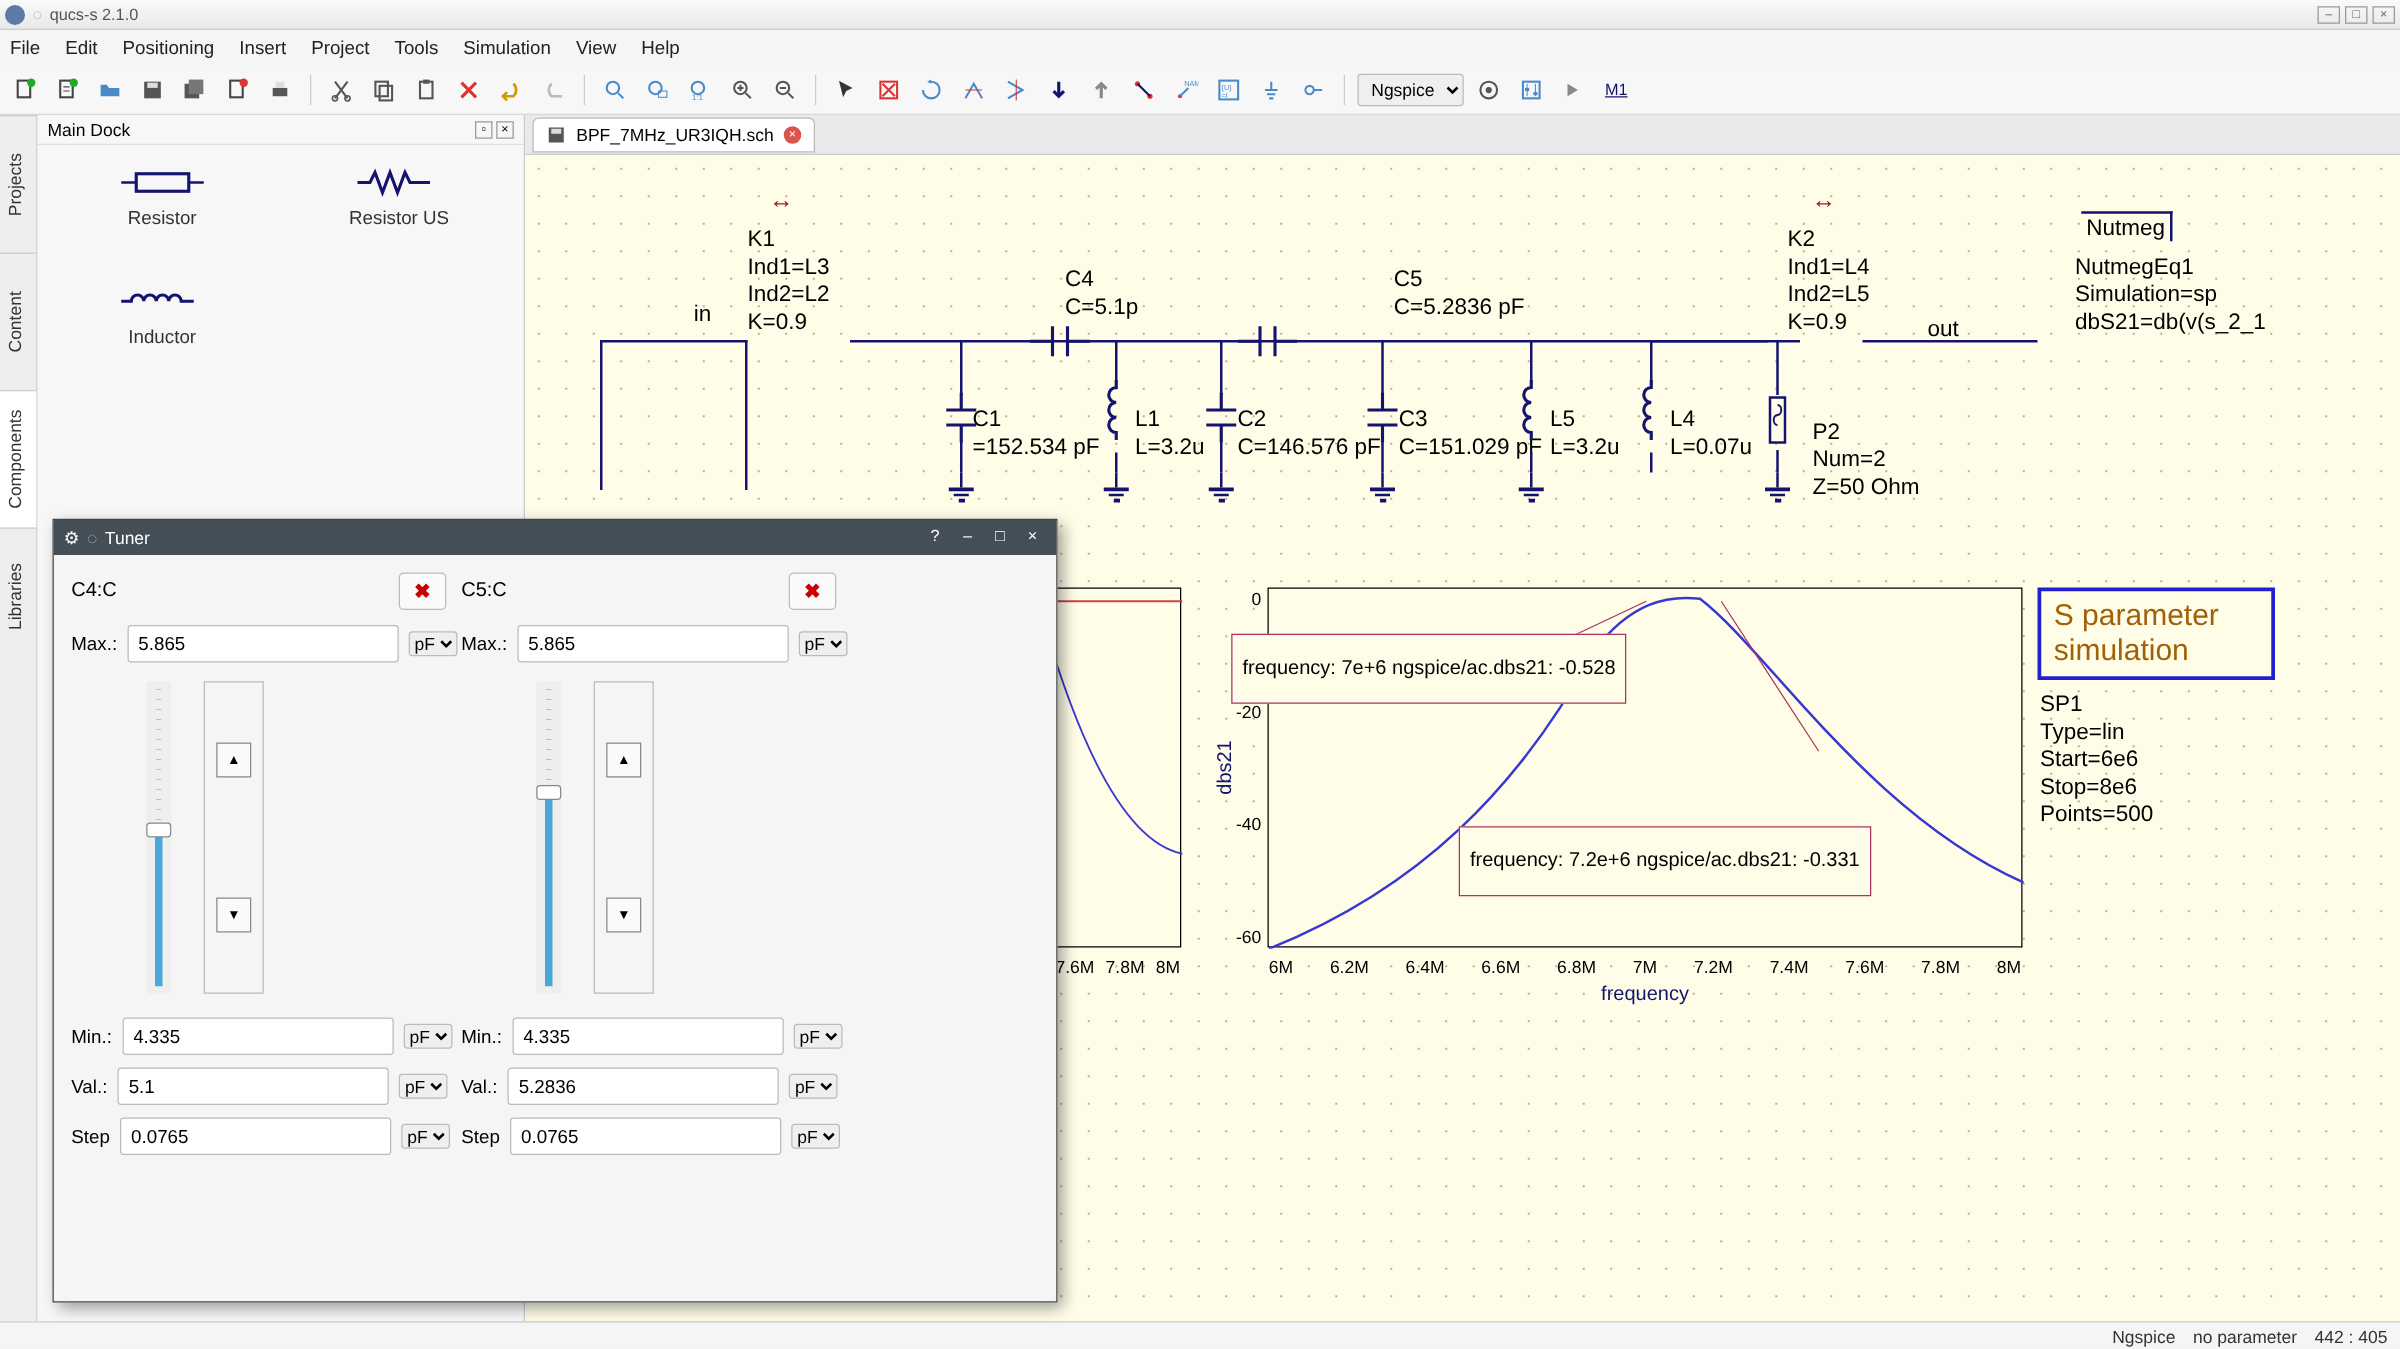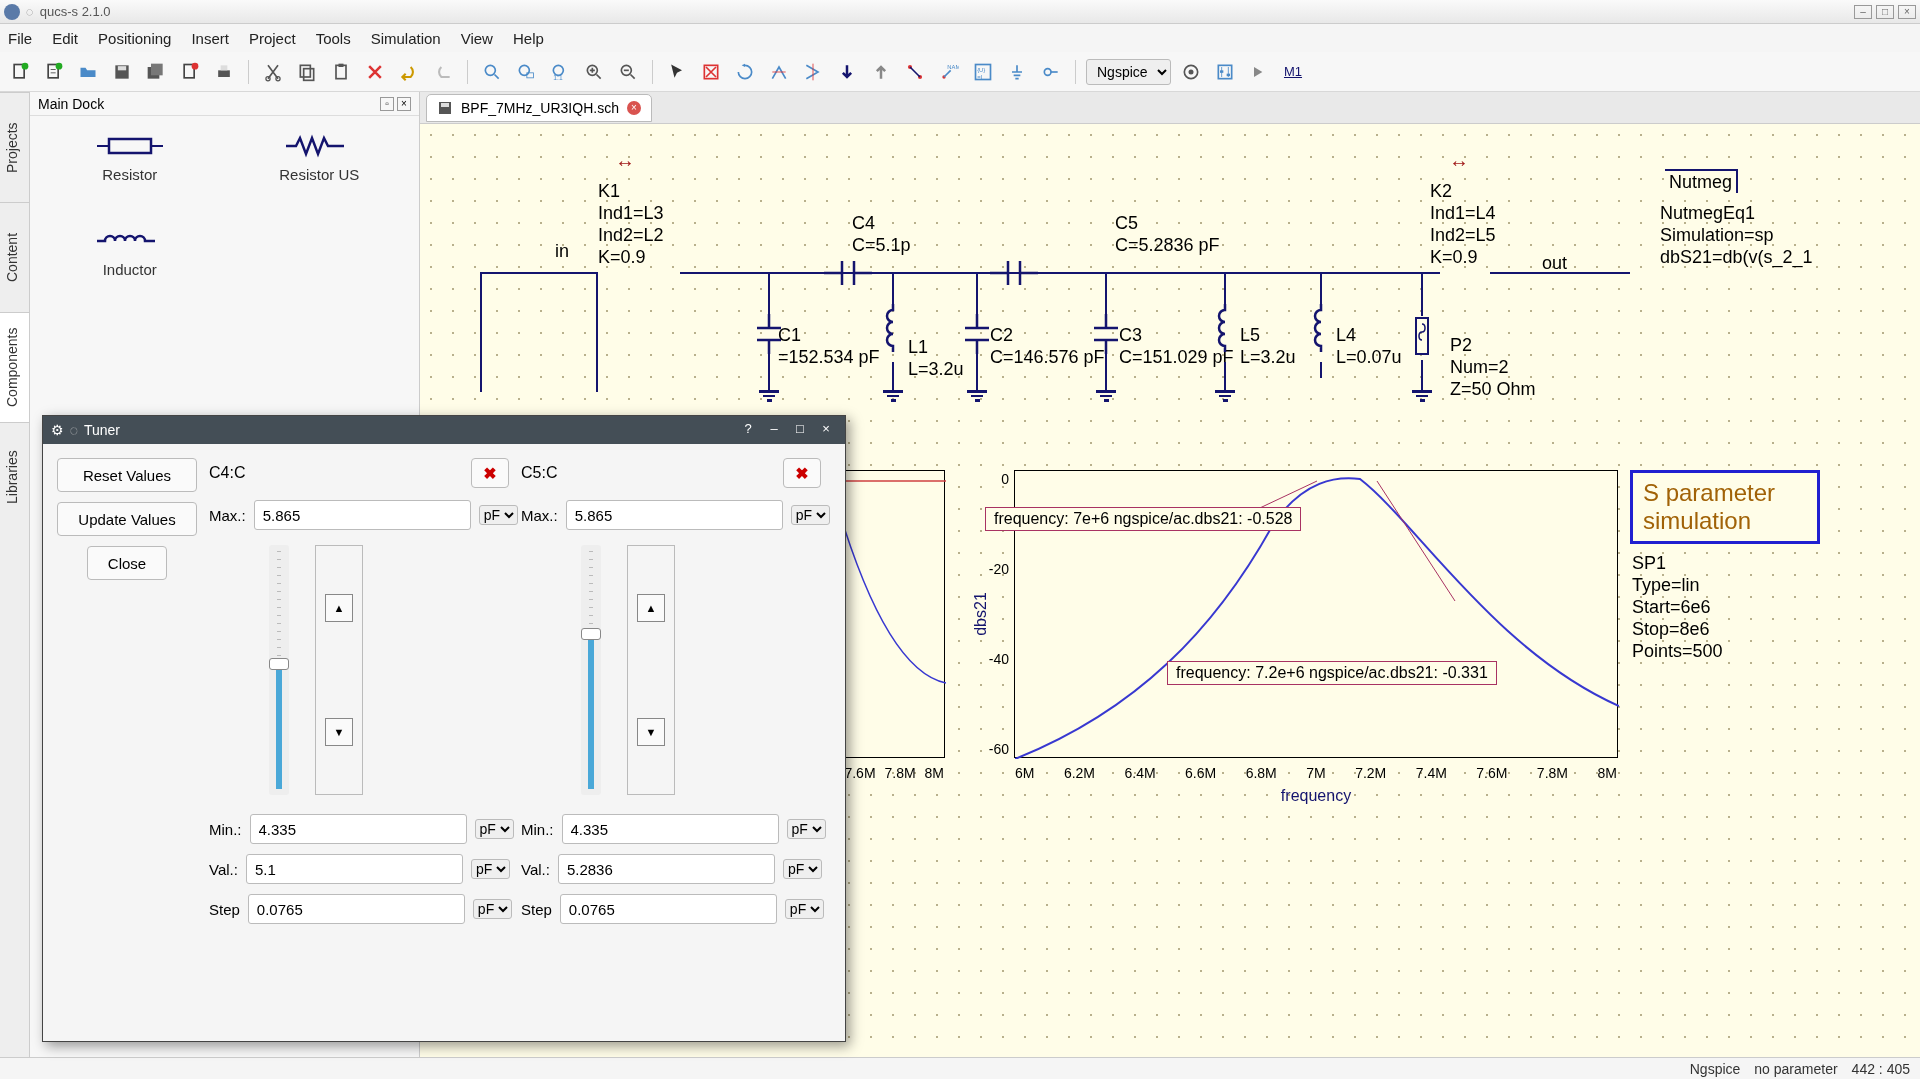--- a/index.html
+++ b/index.html
@@ -69,21 +69,21 @@
 
 
 .sparam-box { position: absolute; border: 3px solid #2020d0; background: #fffde8; padding: 6px 10px; font-size: 24px; color: #a16207; font-weight: 500; text-align: left; line-height: 28px; }
 
 
 .plot { position: absolute; border: 1px solid #000; background: #fffde8; }
 .plot .ylabel { position: absolute; left: -56px; top: 50%; transform: translateY(-50%) rotate(-90deg); font-size: 16px; color: #14146e; }
 .plot .xlabel { position: absolute; bottom: -48px; left: 50%; transform: translateX(-50%); font-size: 16px; color: #14146e; }
 .plot .xticks { position: absolute; bottom: -24px; left: 0; right: 0; display: flex; justify-content: space-between; font-size: 14px; }
 .plot .yticks { position: absolute; left: -38px; top: 0; bottom: 0; display: flex; flex-direction: column; justify-content: space-between; font-size: 14px; text-align: right; width: 32px; }
-.plot .marker-box { position: absolute; border: 1px solid #a83262; background: #fffde8; font-size: 16px; padding: 0 8px; line-height: 22px; }
+.plot .marker-box { position: absolute; border: 1px solid #a83262; background: #fffde8; font-size: 16px; padding: 16px 8px; line-height: 22px; }
 
 
 .tuner { position: absolute; left: 42px; top: 415px; width: 804px; height: 627px; background: #f5f5f5; border: 1px solid #444; box-shadow: 4px 4px 12px rgba(0,0,0,.4); z-index: 100; }
 .tuner-title { height: 28px; background: #444e56; color: #fff; display: flex; align-items: center; padding: 0 8px; font-size: 14px; }
 .tuner-title .spacer { flex: 1; }
 .tuner-title .tb { width: 22px; height: 18px; margin-left: 4px; text-align: center; font-size: 13px; cursor: default; }
 .tuner-body { display: flex; padding: 14px; gap: 12px; }
 .tuner-col-btn { display: flex; flex-direction: column; gap: 10px; width: 140px; }
 .tuner-col-btn button { height: 34px; font-size: 15px; border: 1px solid #bbb; background: #fafafa; border-radius: 4px; }
 .tuner-param { width: 300px; position: relative; }
@@ -455,21 +455,21 @@
             <path d="M13 0v6a6 6 0 0 0 0 12a6 6 0 0 0 0 12a6 6 0 0 0 0 12v6" fill="none" stroke="#14146e" stroke-width="2.5"></path>
           </svg>
         </div>
       <div class="wire-v" style="left:472px;top:238px;height:16px;"></div>
       <div class="gnd" style="left:463px;top:254px;">
           <div class="stem"></div>
           <div class="bar1"></div>
           <div class="bar2"></div>
           <div class="bar3"></div>
         </div>
-      <div class="sch-label" style="left:488px;top:200px;margin-top:12px;">L1
+      <div class="sch-label" style="left:488px;top:200px;">L1
 L=3.2u</div>
 
       <div class="wire-v" style="left:556px;top:148px;height:44px;"></div>
       <div class="cap-v" style="left:542px;top:190px;"><svg width="30" height="40">
             <path d="M15 0v14M15 26v14M3 14h24M3 26h24" stroke="#14146e" stroke-width="2.5"></path>
           </svg></div>
       <div class="wire-v" style="left:556px;top:228px;height:26px;"></div>
       <div class="gnd" style="left:547px;top:254px;">
           <div class="stem"></div>
           <div class="bar1"></div>
@@ -602,25 +602,20 @@
     <span style="margin-right:6px;">⚙</span>
     <span style="margin-right:6px;color:#ccc;">◌</span>
     <span>Tuner</span>
     <span class="spacer"></span>
     <span class="tb">?</span>
     <span class="tb">–</span>
     <span class="tb">□</span>
     <span class="tb">×</span>
   </div>
   <div class="tuner-body">
-    <div class="tuner-col-btn">
-      <button>Reset Values</button>
-      <button>Update Values</button>
-      <button style="width:80px;margin:0 auto;">Close</button>
-    </div>
 
     <div class="tuner-param">
       <div class="pname">
         <span>C4:C</span>
         <span class="spacer"></span>
         <button class="del-btn">✖</button>
       </div>
       <div class="tuner-row">
         <label>Max.:</label>
         <input value="5.865" style="">

